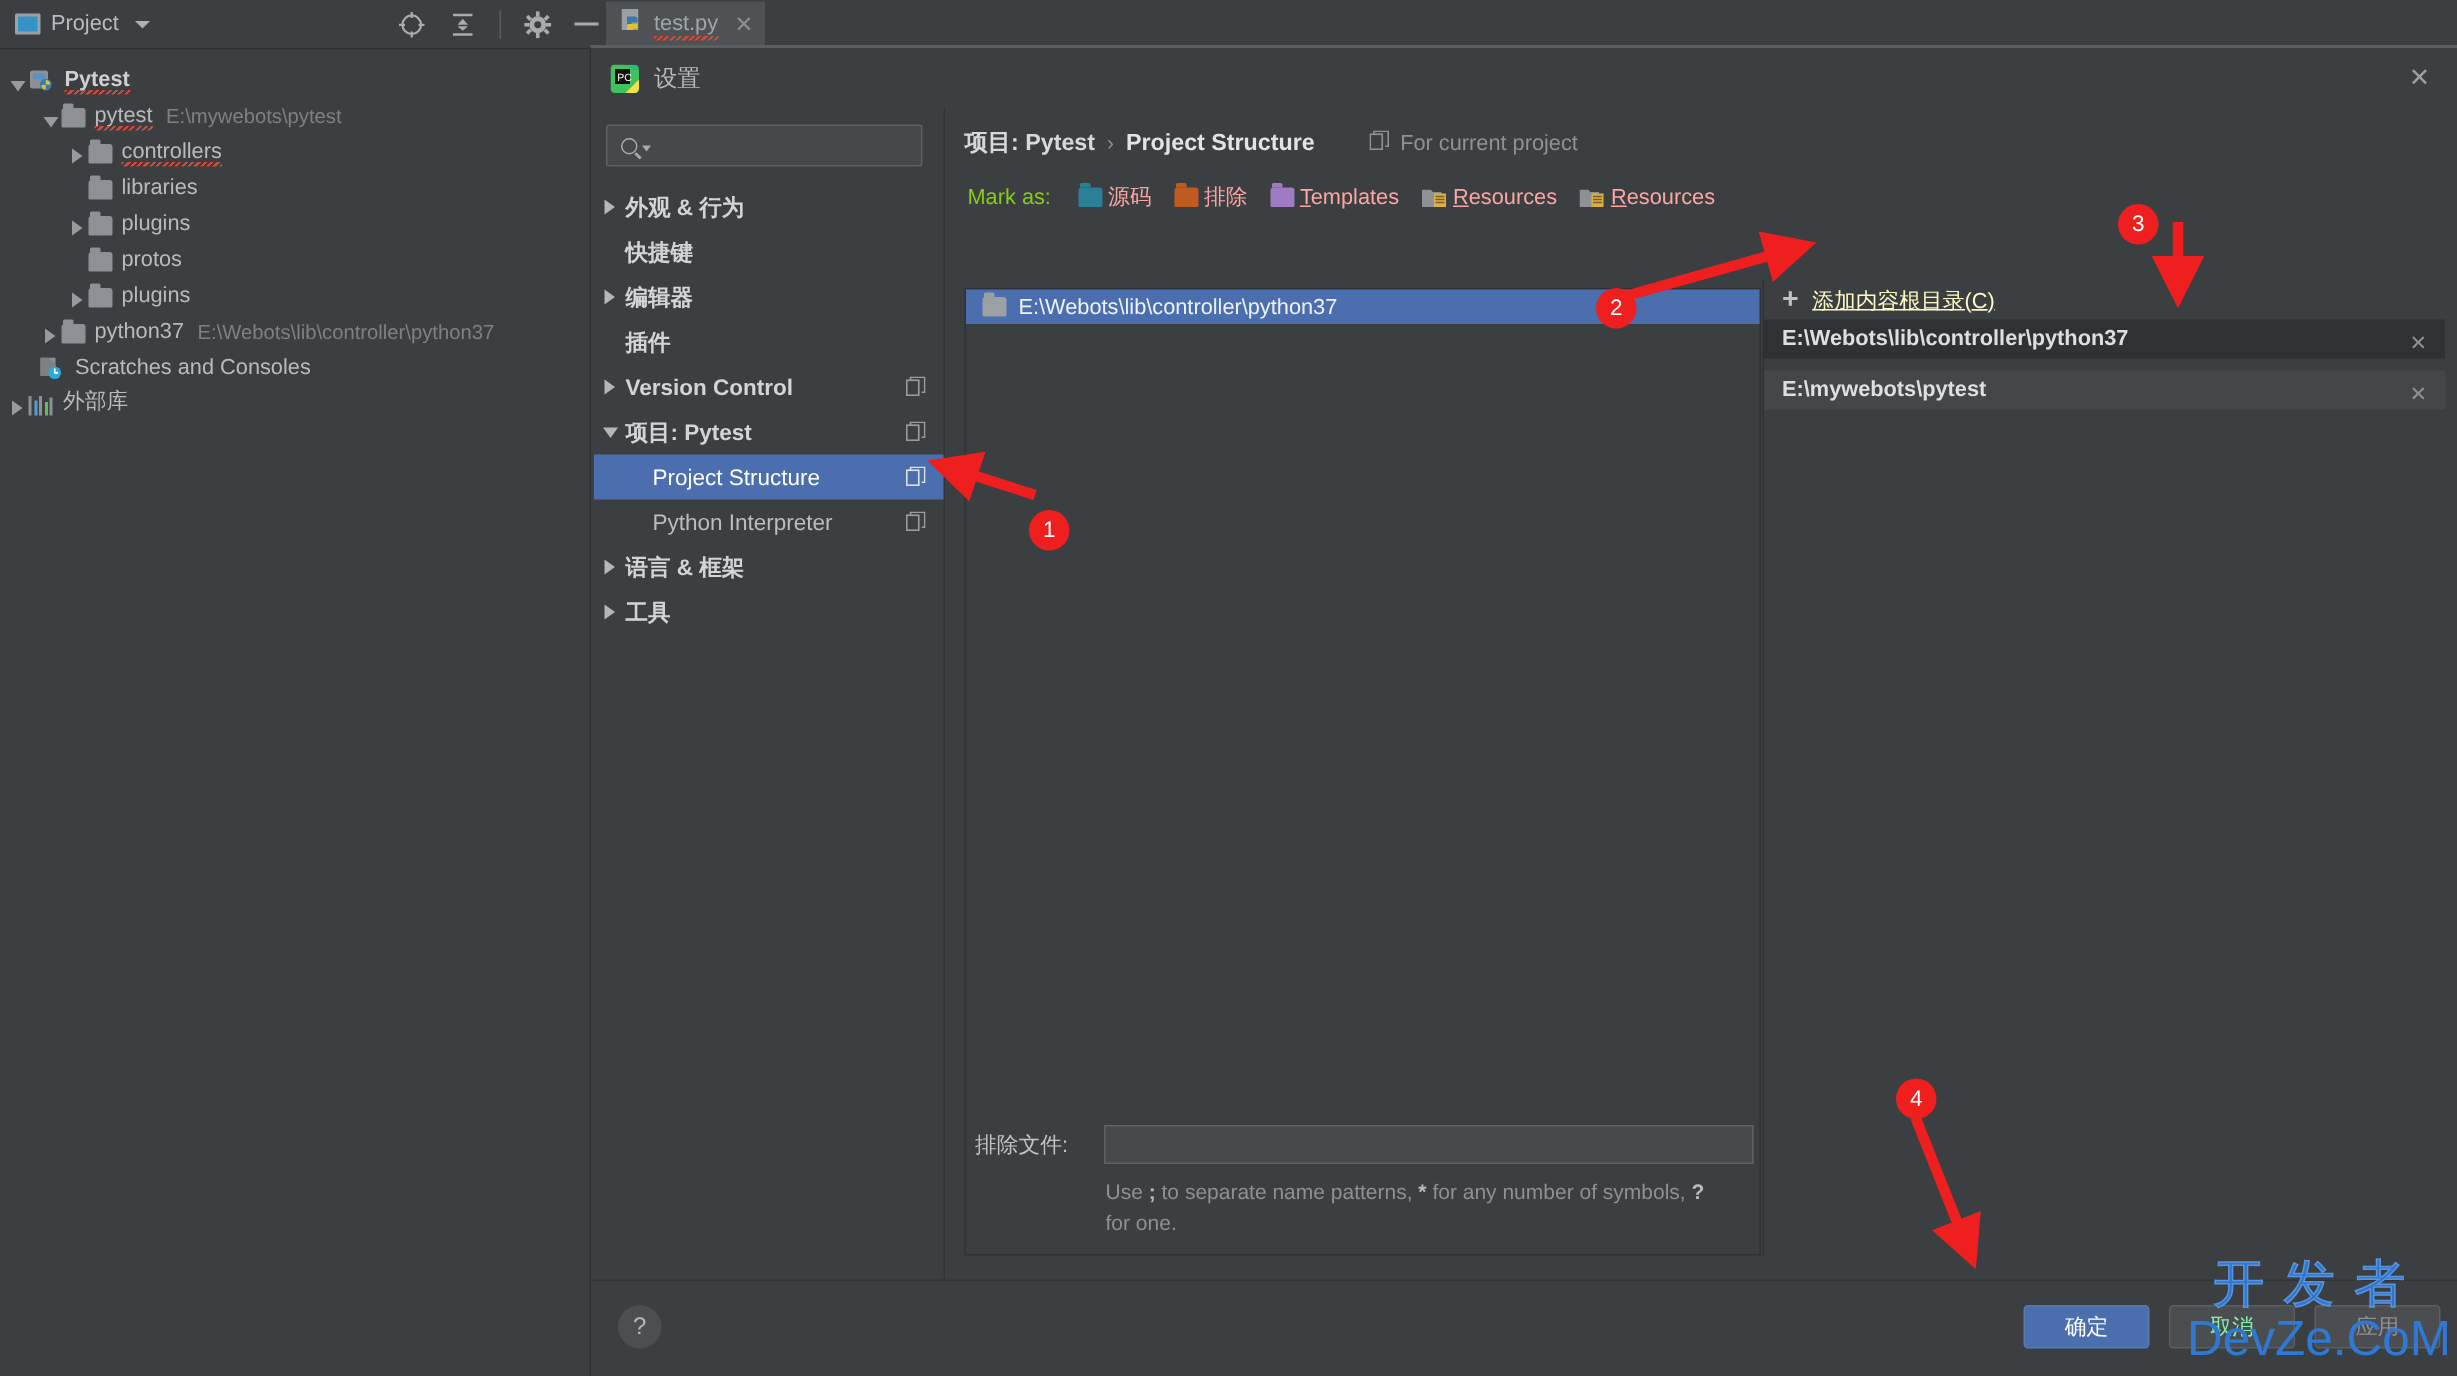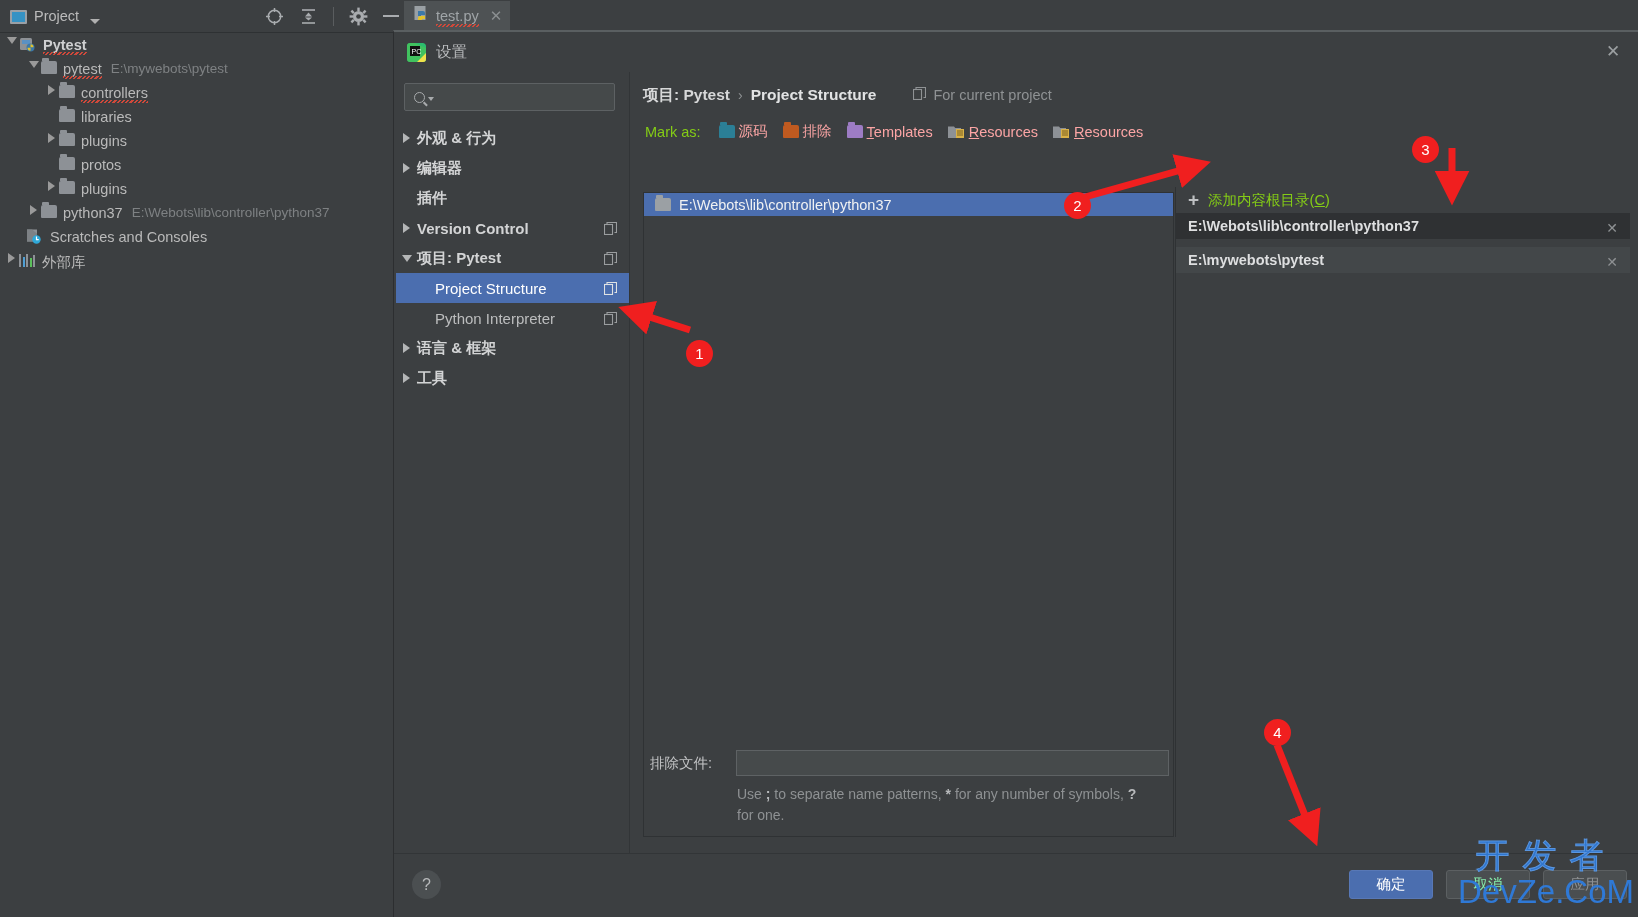--- a/index.html
+++ b/index.html
@@ -10,21 +10,21 @@
     overflow: hidden;
   }
   #root { position: relative; width: 1638px; height: 917px; background: #3c3f41; }
 
   
   .ide-toolbar {
     position: absolute; left: 0; top: 0; width: 1638px; height: 33px;
     background: #3c3f41; border-bottom: 1px solid #2e3133;
     display: flex; align-items: center;
   }
-  .proj-label { display: flex; align-items: flex-end; gap: 7px; padding-left: 10px; }
+  .proj-label { display: flex; align-items: center; gap: 7px; padding-left: 10px; }
   .proj-icon { width: 17px; height: 14px; border: 2px solid #9aa0a6; background: #3592c4; border-radius: 1px; }
   .proj-text { color: #bbbbbb; font-size: 14.5px; }
   .caret-down { width: 0; height: 0; border-left: 5px solid transparent; border-right: 5px solid transparent; border-top: 5px solid #b0b0b0; margin-left: 4px; }
 
   .tb-icons { display: flex; align-items: center; gap: 15px; margin-left: 165px; }
   .tb-ic { width: 19px; height: 19px; position: relative; }
   .tb-sep { width: 1px; height: 19px; background: #5a5d5f; }
   .minus { width: 16px; height: 2px; background: #a9acaf; }
 
   .ide-tab {
@@ -34,21 +34,21 @@
   }
   .tab-name { color: #a0a5a8; font-size: 14.5px; position: relative; }
   .tab-name::after {
     content: ""; position: absolute; left: 0; right: 0; bottom: -3px; height: 3px;
     background-image: repeating-linear-gradient(135deg, #d0493b 0 1.5px, transparent 1.5px 3px);
   }
   .tab-x { color: #8b8f91; font-size: 15px; margin-left: 5px; }
 
   
   .tree { position: absolute; left: 0; top: 33px; width: 393px; height: 884px; background: #3c3f41; padding-top: 4px; }
-  .trow { display: flex; align-items: flex-start; height: 24px; font-size: 14.5px; color: #bababa; white-space: nowrap; }
+  .trow { display: flex; align-items: flex-end; height: 24px; font-size: 14.5px; color: #bababa; white-space: nowrap; }
   .arrow { width: 15px; display: flex; justify-content: center; align-items: center; flex: 0 0 15px; }
   .ar-r { width: 0; height: 0; border-top: 5px solid transparent; border-bottom: 5px solid transparent; border-left: 7px solid #9a9a9a; }
   .ar-d { width: 0; height: 0; border-left: 5.5px solid transparent; border-right: 5.5px solid transparent; border-top: 7px solid #9a9a9a; }
   .folder-ic { width: 16px; height: 13px; background: #8d9196; border-radius: 2px 2px 1px 1px; position: relative; flex: 0 0 16px; margin-right: 6px; }
   .folder-ic::before { content:""; position: absolute; left: 1px; top: -3px; width: 7px; height: 3px; background: #8d9196; border-radius: 1px 1px 0 0; }
   .lbl { margin-right: 9px; }
   .path { color: #7e8183; font-size: 13.5px; }
   .bold { font-weight: bold; color: #cfd0d1; }
   .squig { position: relative; }
   .squig::after {
@@ -123,21 +123,21 @@
   .excl-row { display: flex; align-items: center; padding-left: 6px; }
   .excl-lbl { color: #c2c3c5; font-size: 14.5px; width: 86px; }
   .excl-input { flex: 1; height: 26px; background: #464a4b; border: 1px solid #5e6264; margin-right: 6px; }
   .excl-hint { color: #8e9193; font-size: 14px; line-height: 21px; padding: 8px 10px 0 93px; }
   .excl-hint b { color: #b8babc; }
 
   
   .rootlist { position: absolute; left: 545px; top: 115px; width: 455px; height: 650px; background: #3c3f41; border-left: 1px solid #2f3234; }
   .addroot { height: 26px; display: flex; align-items: center; padding-left: 12px; gap: 9px; }
   .plus { color: #bfc1c3; font-size: 19px; line-height: 14px; font-weight: bold; }
-  .addroot-txt { color: #84cc16; font-size: 14.5px; }
+  .addroot-txt { color: #fef9c3; font-size: 14.5px; text-decoration: underline; }
   .addroot-txt u { text-decoration: underline; }
   .rl-item { height: 26px; display: flex; align-items: center; padding-left: 12px; position: relative; }
   .rl-item.hover { background: #2f3133; }
   .rl-item.alt { background: #434749; }
   .rl-txt { color: #dedfe0; font-size: 14.5px; font-weight: bold; }
   .rl-x { position: absolute; right: 12px; top: 7px; color: #8e9193; font-size: 14px; }
 
   
   .dlg-footer { position: absolute; left: 0; top: 821px; width: 1245px; height: 66px; background: #3c3f41; border-top: 1px solid #323537; }
   .help-btn { position: absolute; left: 18px; top: 16px; width: 29px; height: 29px; border-radius: 50%; background: #4b4f51; color: #b7b9bb; font-size: 16px; display: flex; align-items: center; justify-content: center; }
@@ -346,20 +346,24 @@
         </div>
         <div class="navlist">
 
           <div class="navrow">
             <span class="nav-ar">
                 <i class="ar-r2"></i>
               </span>
             <span class="nav-lbl bold">外观 &amp; 行为</span>
           </div>
 
+          <div class="navrow">
+            <span class="nav-ar"></span>
+            <span class="nav-lbl bold">快捷键</span>
+          </div>
 
           <div class="navrow">
             <span class="nav-ar">
                 <i class="ar-r2"></i>
               </span>
             <span class="nav-lbl bold">编辑器</span>
           </div>
 
           <div class="navrow">
             <span class="nav-ar"></span>

